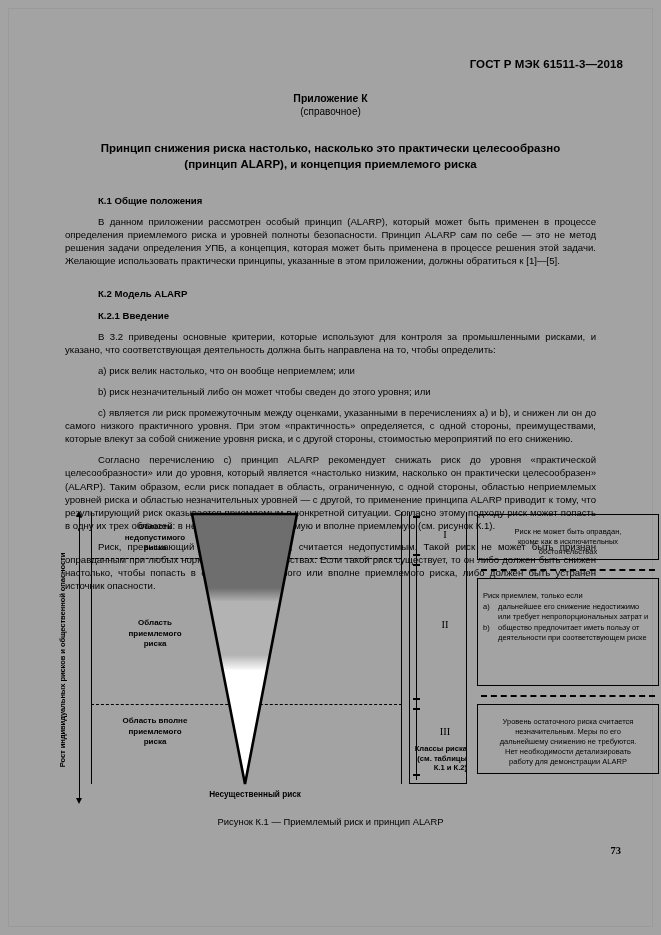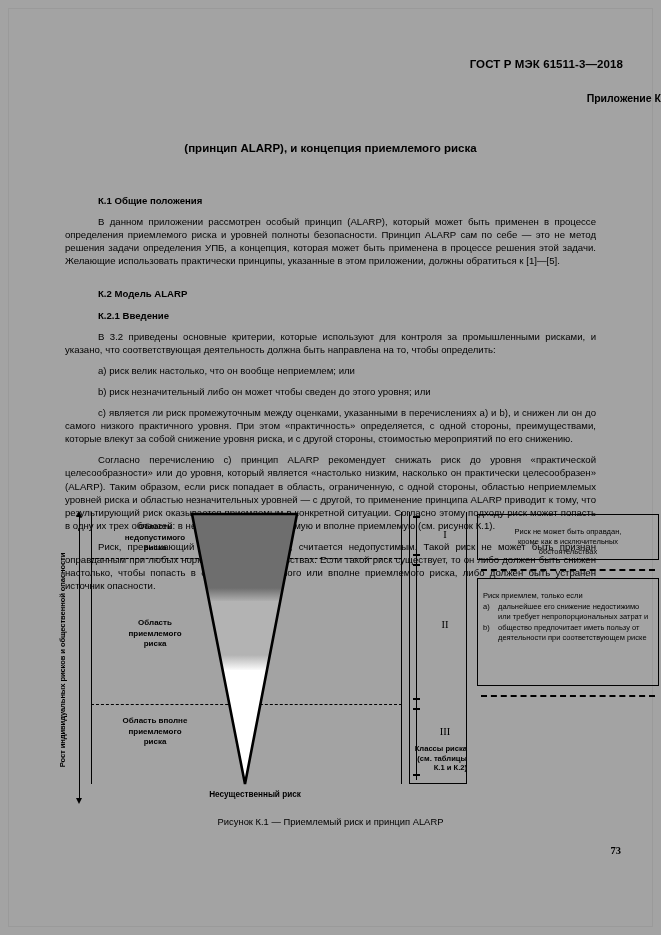--- a/index.html
+++ b/index.html
@@ -39,21 +39,21 @@
     letter-spacing: 0.1px;
     white-space: nowrap;
   }
 
   
   .annex-block {
     position: absolute;
     top: 92px;
     left: 0;
     width: 661px;
-    text-align: right;
+    text-align: center;
   }
   .annex-title {
     font-size: 10.5px;
     font-weight: bold;
     line-height: 13px;
   }
   .annex-sub {
     font-size: 10px;
     line-height: 13px;
   }
@@ -312,23 +312,25 @@
 </head>
 <body>
 
 <div class="page">
   <div class="page-border"></div>
 
   <div class="doc-header">ГОСТ Р МЭК 61511-3—2018</div>
 
   <div class="annex-block">
     <div class="annex-title">Приложение К</div>
+    <div class="annex-sub">(справочное)</div>
   </div>
 
   <div class="main-title">
+    <div>Принцип снижения риска настолько, насколько это практически целесообразно</div>
     <div>(принцип ALARP), и концепция приемлемого риска</div>
   </div>
 
   <div class="body">
     <p class="h3">К.1 Общие положения</p>
     <p class="para">В данном приложении рассмотрен особый принцип (ALARP), который может быть применен в процессе определения приемлемого риска и уровней полноты безопасности. Принцип ALARP сам по себе — это не метод решения задачи определения УПБ, а концепция, которая может быть применена в процессе решения этой задачи. Желающие использовать практически принципы, указанные в этом приложении, должны обратиться к [1]—[5].</p>
     <div class="gap-s"></div>
     <p class="h3 tight">К.2 Модель ALARP</p>
     <p class="h3">К.2.1 Введение</p>
     <p class="para">В 3.2 приведены основные критерии, которые используют для контроля за промышленными рисками, и указано, что соответствующая деятельность должна быть направлена на то, чтобы определить:</p>
@@ -409,20 +411,23 @@
 
     <div class="info-box" style="top:66px;height:108px;">
       <div id="ib1head">Риск приемлем, только если</div>
       <ul class="ib-list" id="ib1list">
           <li><span class="mk">a)</span>дальнейшее его снижение недостижимо или требует непропорциональных затрат и</li>
           <li><span class="mk">b)</span>общество предпочитает иметь пользу от деятельности при соответствующем риске</li>
         </ul>
     </div>
     <div class="sep-dash" style="top:183px;"></div>
 
+    <div class="info-box center" style="top:192px;height:70px;">
+      <span id="ib2">Уровень остаточного риска считается<br>незначительным. Меры по его<br>дальнейшему снижению не требуются.<br>Нет необходимости детализировать<br>работу для демонстрации ALARP</span>
+    </div>
 
     <div class="base-label">Несущественный риск</div>
   </div>
 
   <div class="fig-caption">Рисунок К.1 — Приемлемый риск и принцип ALARP</div>
 
   <div class="page-number">73</div>
 </div>
 
 </body></html>

